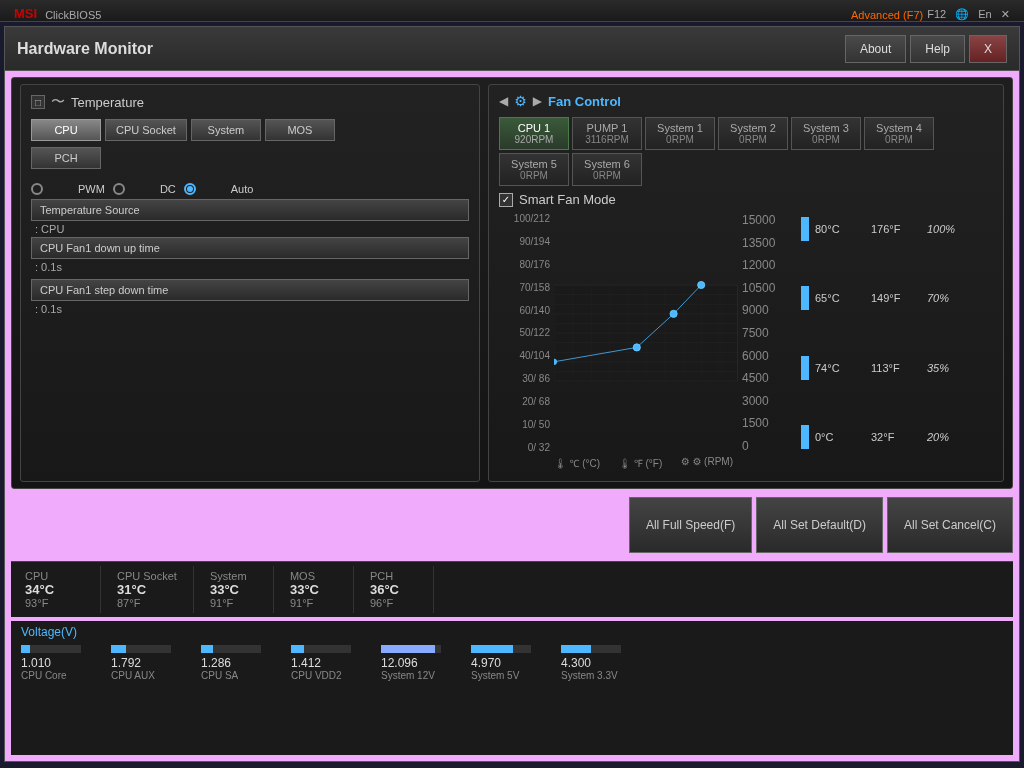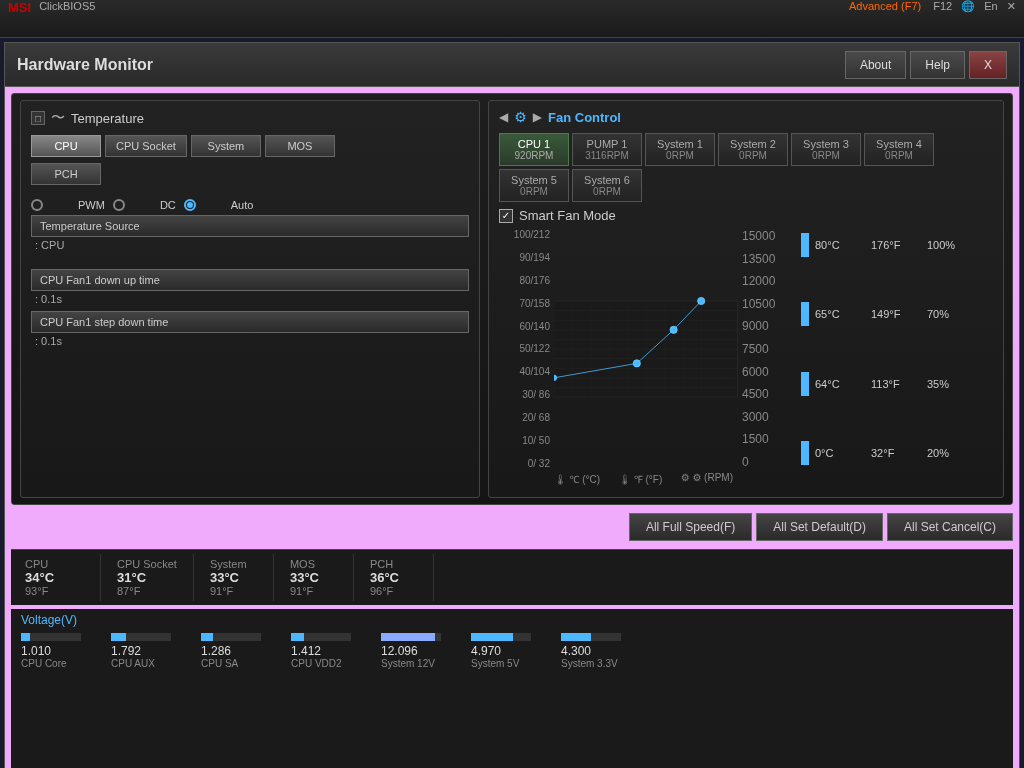--- a/index.html
+++ b/index.html
@@ -9,45 +9,45 @@
       font-size: 12px;
       color: #ccc;
       width: 1024px;
       height: 768px;
       overflow: hidden;
     }
 
     
     .top-bar {
       background: linear-gradient(180deg, #2a2a2a 0%, #1a1a1a 100%);
-      height: 38px;
-      display: flex;
-      align-items: flex-start;
-      padding: 0 8px;
+      height: 22px;
+      display: flex;
+      align-items: flex-end;
+      padding: 0 14px;
       border-bottom: 1px solid #444;
     }
     .top-bar-logo {
       color: #cc0000;
       font-weight: bold;
       font-size: 13px;
       margin-right: 8px;
     }
     .top-bar-title {
       color: #aaa;
       font-size: 11px;
     }
     .top-bar-advanced {
       margin-left: auto;
       color: #ff6600;
       font-size: 11px;
     }
     .top-bar-icons {
       display: flex;
       gap: 6px;
-      margin-left: 12px;
+      margin-left: 4px;
       color: #aaa;
       font-size: 11px;
     }
 
     
     .main-window {
       background: #f0abfc;
       border: 1px solid #555;
       margin: 4px;
       height: 736px;
@@ -343,34 +343,35 @@
       width: 8px;
       height: 24px;
       background: #4db8ff;
     }
     .legend-temp {
       color: #ccc;
       min-width: 50px;
     }
     .legend-pct {
       color: #ccc;
+      font-style: italic;
     }
 
     
     .bottom-buttons {
       display: flex;
       justify-content: flex-end;
       gap: 4px;
       padding: 4px 0;
     }
     .action-btn {
       background: linear-gradient(180deg, #444 0%, #2a2a2a 100%);
       border: 1px solid #666;
       color: #ccc;
-      padding: 6px 16px;
+      padding: 20px 16px;
       cursor: pointer;
       font-size: 12px;
     }
 
     
     .temp-readouts {
       background: #1a1a1a;
       border-top: 1px solid #444;
       display: flex;
       padding: 4px 10px;
@@ -494,21 +495,21 @@
               <div class="radio-item">
                 <div class="radio-circle"></div>
                 <span class="radio-label">DC</span>
               </div>
               <div class="radio-item">
                 <div class="radio-circle checked"></div>
                 <span class="radio-label">Auto</span>
               </div>
             </div>
 
-            <div style="margin-bottom:16px;">
+            <div style="margin-bottom:0;">
               <button class="control-btn">Temperature Source</button>
               <div class="control-value">: CPU</div>
             </div>
 
             <div style="margin-bottom:4px;">
               <button class="control-btn">CPU Fan1 down up time</button>
               <div class="control-value">: 0.1s</div>
             </div>
 
             <div>
@@ -639,21 +640,21 @@
                   <span class="legend-pct">100%</span>
                 </div>
                 <div class="legend-row">
                   <div class="legend-bar" style="background:#4db8ff;"></div>
                   <span class="legend-temp">65°C</span>
                   <span class="legend-temp">149°F</span>
                   <span class="legend-pct">70%</span>
                 </div>
                 <div class="legend-row">
                   <div class="legend-bar" style="background:#4db8ff;"></div>
-                  <span class="legend-temp">64°C</span>
+                  <span class="legend-temp">74°C</span>
                   <span class="legend-temp">113°F</span>
                   <span class="legend-pct">35%</span>
                 </div>
                 <div class="legend-row">
                   <div class="legend-bar" style="background:#4db8ff;"></div>
                   <span class="legend-temp">0°C</span>
                   <span class="legend-temp">32°F</span>
                   <span class="legend-pct">20%</span>
                 </div>
               </div>

